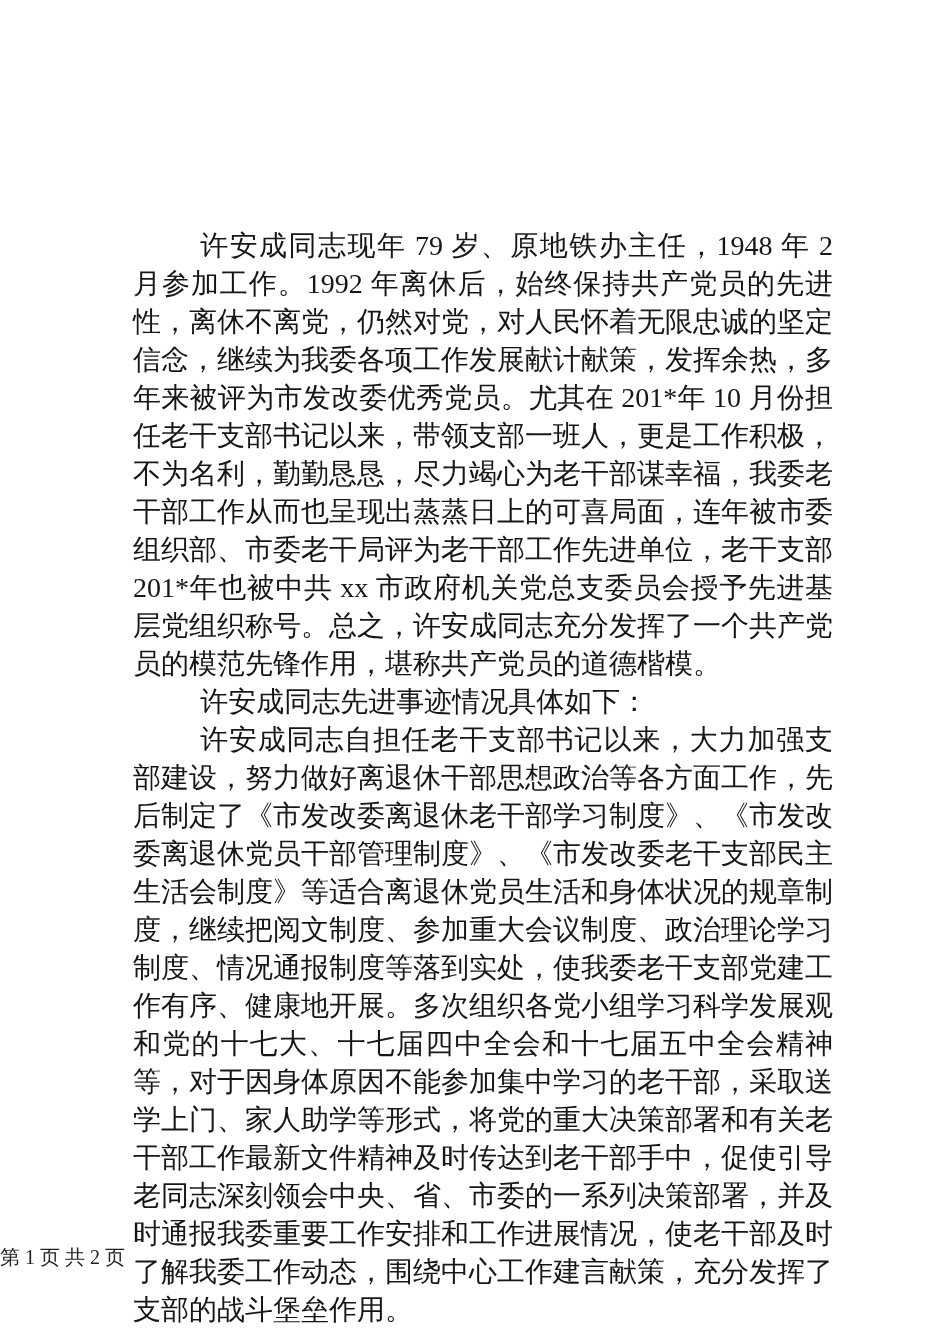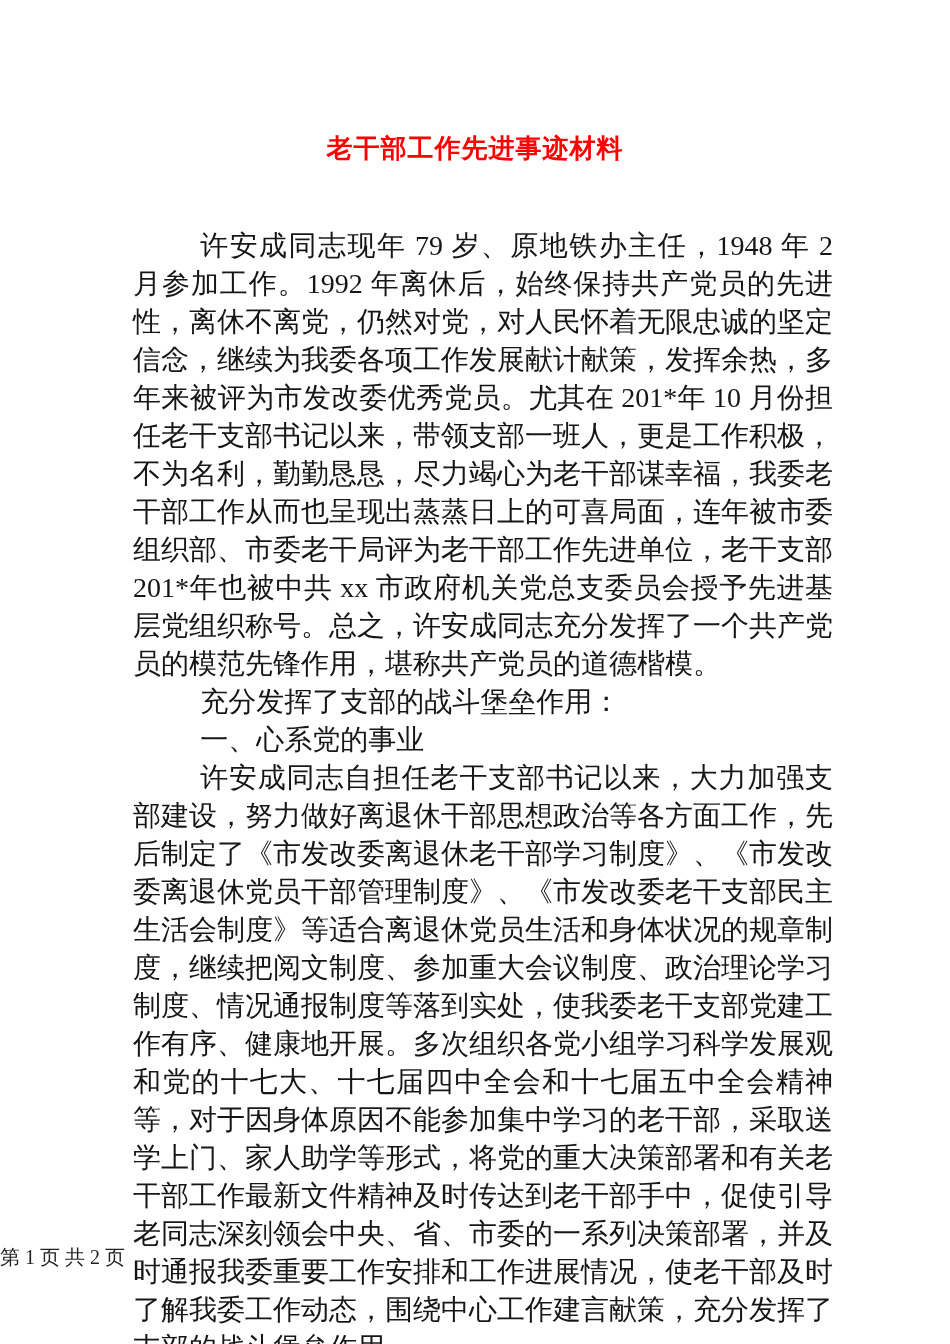--- a/index.html
+++ b/index.html
@@ -51,26 +51,24 @@
     font-size: 20px;
     line-height: 22px;
     color: #222222;
   }
 </style>
 </head>
 <body>
 
 <div class="page">
 
-  <h1 class="doc-title" style="color: rgb(255, 0, 0);">老干部工作先进事迹材料</h1>
 
   <div class="doc-body">
     <p>许安成同志现年 79 岁、原地铁办主任，1948 年 2 月参加工作。1992 年离休后，始终保持共产党员的先进性，离休不离党，仍然对党，对人民怀着无限忠诚的坚定信念，继续为我委各项工作发展献计献策，发挥余热，多年来被评为市发改委优秀党员。尤其在 201*年 10 月份担任老干支部书记以来，带领支部一班人，更是工作积极，不为名利，勤勤恳恳，尽力竭心为老干部谋幸福，我委老干部工作从而也呈现出蒸蒸日上的可喜局面，连年被市委组织部、市委老干局评为老干部工作先进单位，老干支部 201*年也被中共 xx 市政府机关党总支委员会授予先进基层党组织称号。总之，许安成同志充分发挥了一个共产党员的模范先锋作用，堪称共产党员的道德楷模。</p>
-    <p>充分发挥了支部的战斗堡垒作用：</p>
-    <p>一、心系党的事业</p>
+    <p>许安成同志先进事迹情况具体如下：</p>
     <p>许安成同志自担任老干支部书记以来，大力加强支部建设，努力做好离退休干部思想政治等各方面工作，先后制定了《市发改委离退休老干部学习制度》、《市发改委离退休党员干部管理制度》、《市发改委老干支部民主生活会制度》等适合离退休党员生活和身体状况的规章制度，继续把阅文制度、参加重大会议制度、政治理论学习制度、情况通报制度等落到实处，使我委老干支部党建工作有序、健康地开展。多次组织各党小组学习科学发展观和党的十七大、十七届四中全会和十七届五中全会精神等，对于因身体原因不能参加集中学习的老干部，采取送学上门、家人助学等形式，将党的重大决策部署和有关老干部工作最新文件精神及时传达到老干部手中，促使引导老同志深刻领会中央、省、市委的一系列决策部署，并及时通报我委重要工作安排和工作进展情况，使老干部及时了解我委工作动态，围绕中心工作建言献策，充分发挥了支部的战斗堡垒作用。</p>
   </div>
 
   <div class="doc-footer">
     <span>第 1 页 共 2 页</span>
   </div>
 
 </div>
 
 </body></html>

